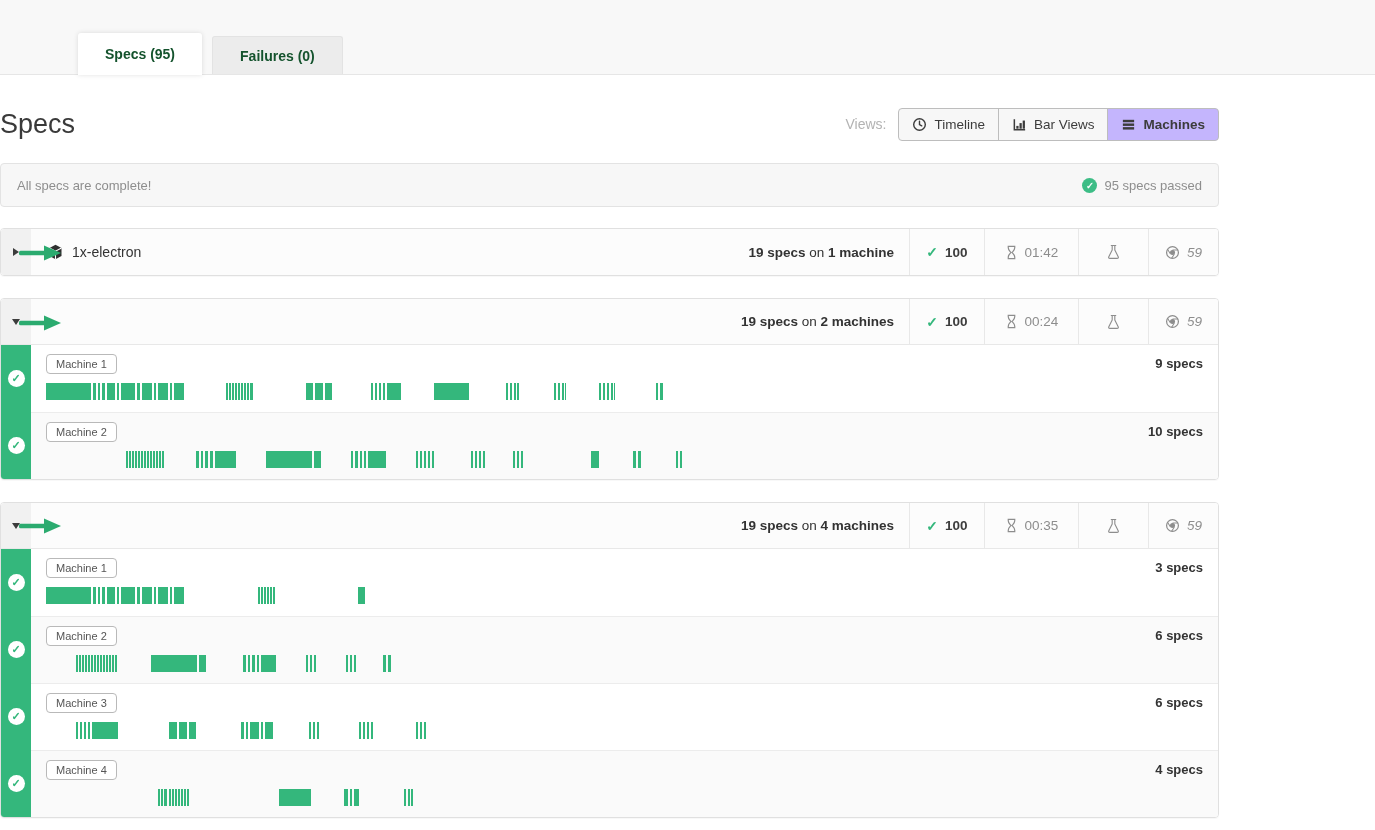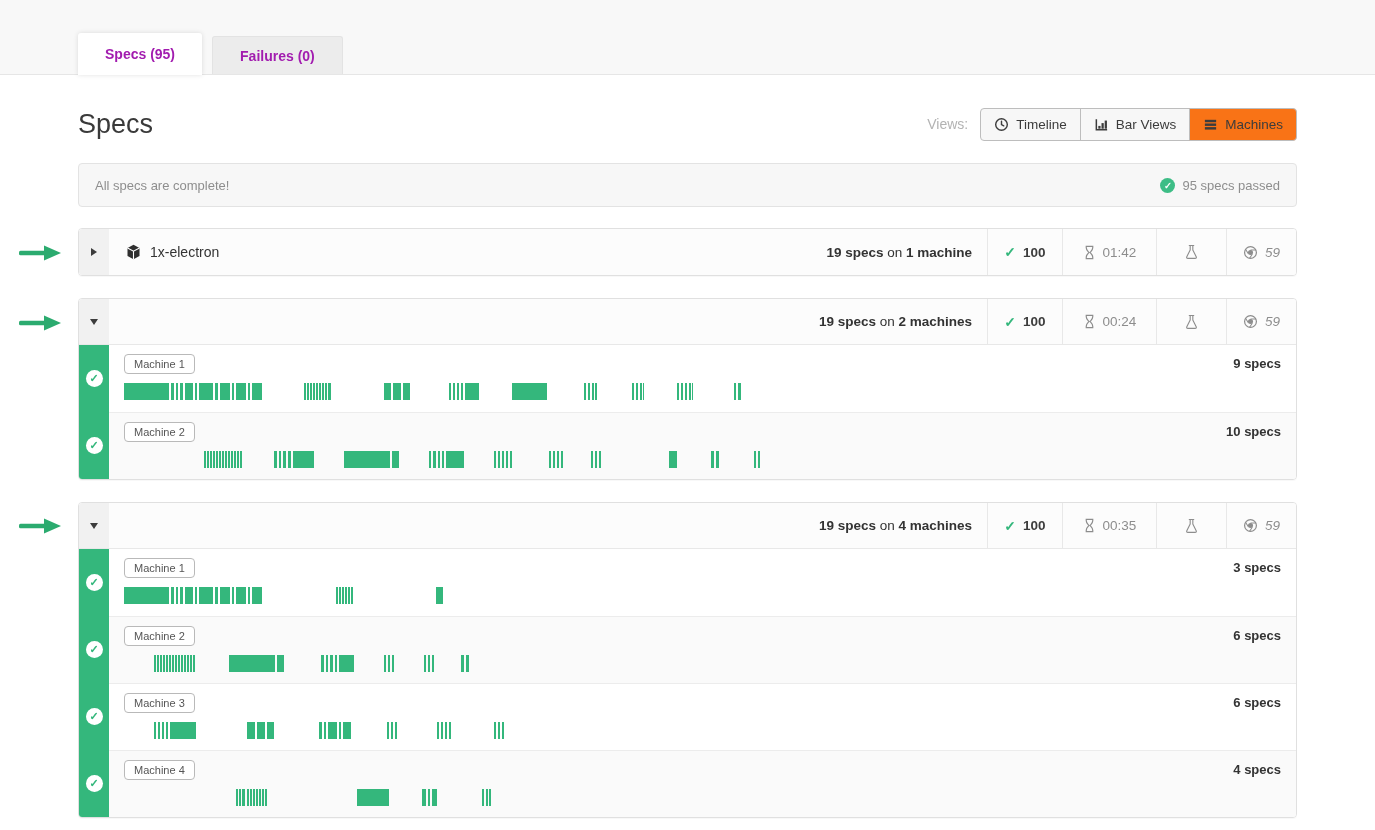--- a/index.html
+++ b/index.html
@@ -6,35 +6,35 @@
     --accent_green:#34b77c;
     --status_green:#3dbd86;
     --arrow_green:#2bab6f;
   }
   *{box-sizing:border-box;margin:0;padding:0;}
   html,body{width:1375px;background:#fff;font-family:"Liberation Sans",sans-serif;color:#3c3c3c;}
   body{position:relative;min-height:830px;}
 
   
   .tabstrip{background:#f8f8f8;border-bottom:1px solid #e6e6e6;height:75px;display:flex;align-items:flex-end;padding-left:78px;}
-  .tab{height:38px;padding:0 27px;display:flex;align-items:center;font-size:14px;font-weight:700;color:#a21caf;background:#ececec;border:1px solid #e3e3e3;border-bottom:none;border-radius:3px 3px 0 0;margin-right:10px;cursor:pointer;margin-top:12px;}
+  .tab{height:38px;padding:0 27px;display:flex;align-items:center;font-size:14px;font-weight:700;color:#14532d;background:#ececec;border:1px solid #e3e3e3;border-bottom:none;border-radius:3px 3px 0 0;margin-right:10px;cursor:pointer;margin-top:12px;}
   .tab.active{background:#fff;height:42px;margin-bottom:-1px;z-index:2;border:none;box-shadow:0 0 5px rgba(0,0,0,.12);}
 
-  .content{width:1219px;margin-left:78px;}
+  .content{width:1219px;}
 
   
   .title-row{margin-top:31px;display:flex;align-items:center;justify-content:space-between;height:36px;}
   .page-title{font-size:27px;font-weight:500;color:#3a3a3a;}
   .views{display:flex;align-items:center;}
   .views-label{color:#b3b3b3;font-size:14px;margin-right:12px;}
   .btn-group{display:flex;}
   .vbtn{border:1px solid #bdbdbd;height:33px;padding:0 13px;display:flex;align-items:center;gap:7px;font-size:13.5px;color:#3c3c3c;background:#f7f7f7;margin-left:-1px;cursor:pointer;}
   .vbtn:first-child{border-radius:4px 0 0 4px;margin-left:0;}
   .vbtn:last-child{border-radius:0 4px 4px 0;}
-  .vbtn.selected{background:#f97316;}
+  .vbtn.selected{background:#c4b5fd;font-weight:bold;}
   .vbtn svg{display:block;}
 
   
   .alert{margin-top:21px;height:44px;background:#f7f7f7;border:1px solid #e3e3e3;border-radius:4px;display:flex;align-items:center;justify-content:space-between;padding:0 16px;}
   .alert-msg{color:#8e8e8e;font-size:13px;}
   .alert-status{display:flex;align-items:center;gap:7px;color:#8e8e8e;font-size:13px;}
   .badge-check{width:15px;height:15px;border-radius:50%;background:var(--status_green);color:#fff;font-size:9.5px;font-weight:bold;display:flex;align-items:center;justify-content:center;}
 
   
   .panel{margin-top:21px;border:1px solid #e0e0e0;border-radius:4px;overflow:hidden;box-shadow:0 1px 1px rgba(0,0,0,.03);}

